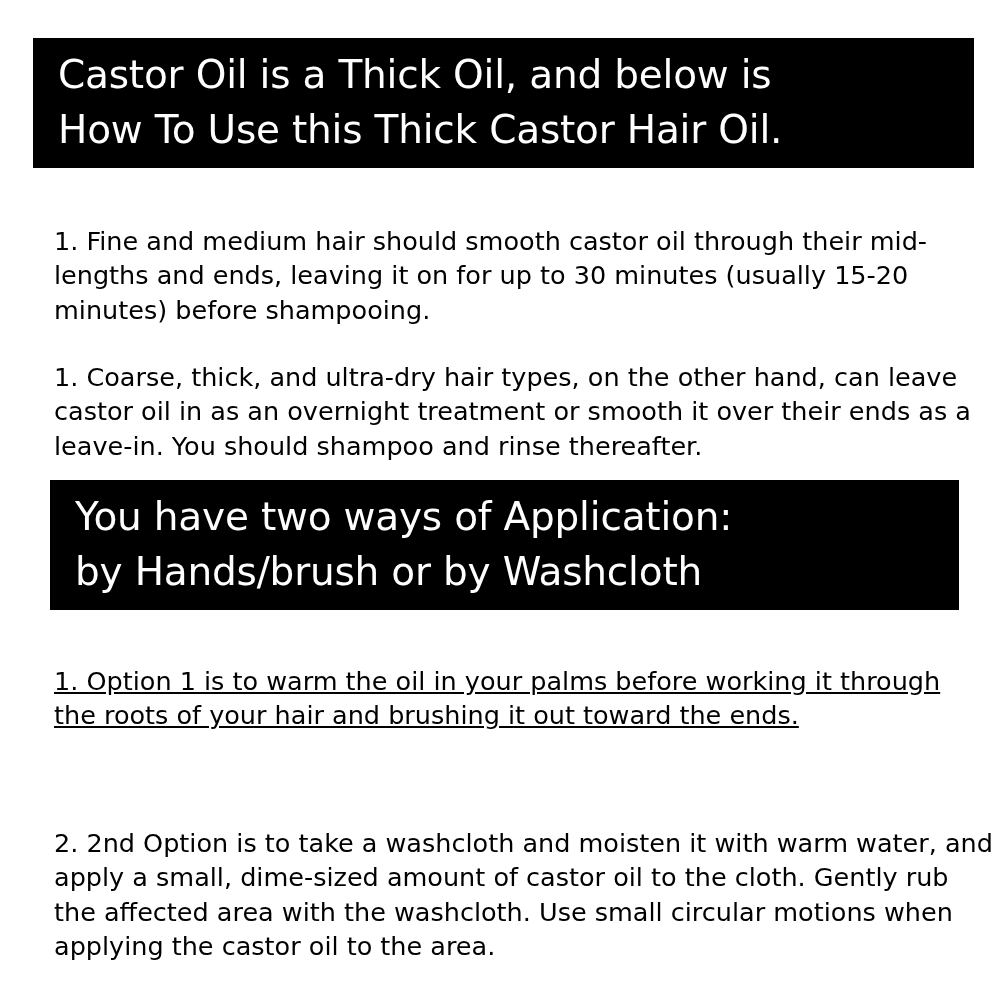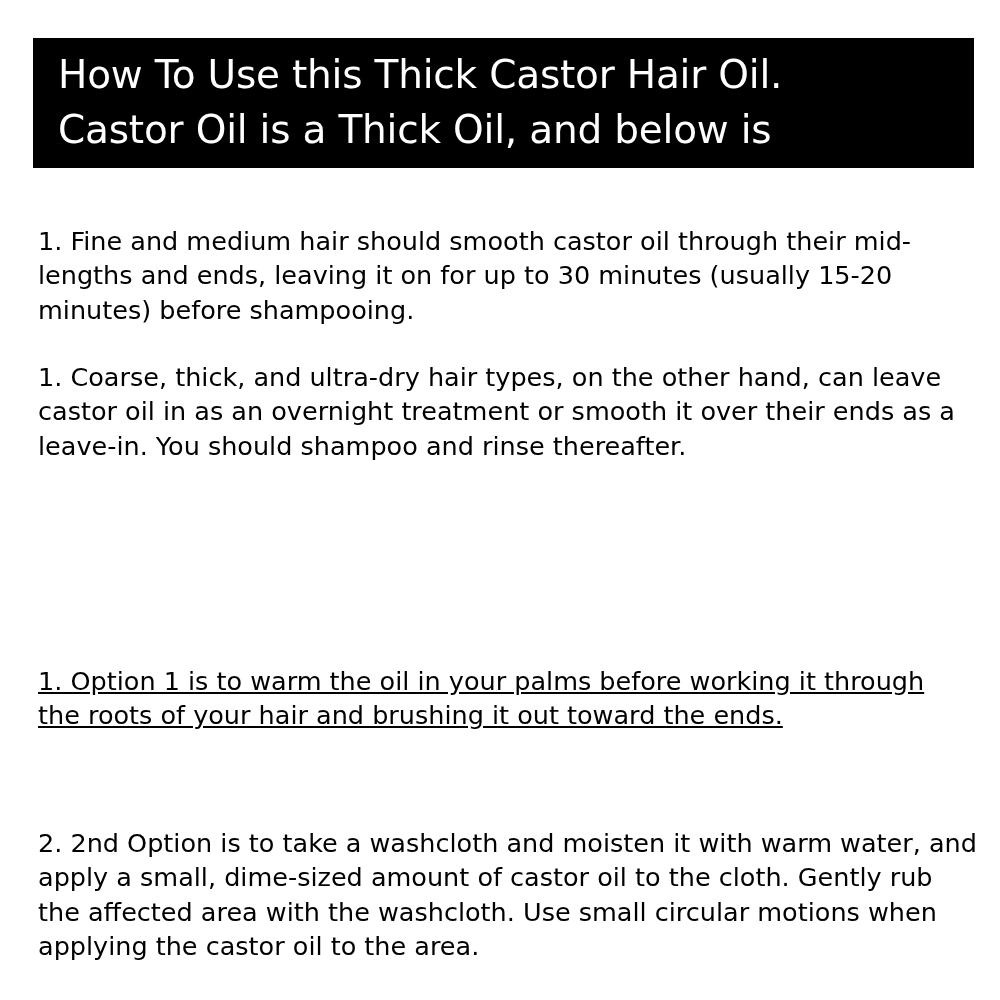--- a/index.html
+++ b/index.html
@@ -47,38 +47,43 @@
     top: 480px;
     width: 909px;
     box-sizing: border-box;
   }
   .para {
     position: absolute;
     font-size: 25.5px;
     line-height: 34.5px;
     color: #000000;
     letter-spacing: 0px;
+    margin-left: 16px;
   }
   #para-1 { left: 38px; top: 198px; width: 940px; }
   #para-2 { left: 38px; top: 334px; width: 940px; }
   #para-3 { left: 38px; top: 638px; width: 920px; text-decoration: underline; }
   #para-4 { left: 38px; top: 800px; width: 940px; }
 </style>
 </head>
 <body>
 
 <div class="page">
 
   <div class="banner" id="banner-1">
+    <span class="line">Castor Oil is a Thick Oil, and below is</span>
     <span class="line">How To Use this Thick Castor Hair Oil.</span>
-    <span class="line">Castor Oil is a Thick Oil, and below is</span>
   </div>
 
   <p class="para" id="para-1">1. Fine and medium hair should smooth castor oil through their mid-lengths and ends, leaving it on for up to 30 minutes (usually 15-20 minutes) before shampooing.</p>
 
   <p class="para" id="para-2">1. Coarse, thick, and ultra-dry hair types, on the other hand, can leave castor oil in as an overnight treatment or smooth it over their ends as a leave-in.  You should shampoo and rinse thereafter.</p>
 
+  <div class="banner" id="banner-2">
+    <span class="line">You have two ways of Application:</span>
+    <span class="line">by Hands/brush or by Washcloth</span>
+  </div>
 
   <p class="para" id="para-3">1.    Option 1 is to warm the oil in your palms before working it through the roots of your hair and brushing it out toward the ends.</p>
 
   <p class="para" id="para-4">2.    2nd Option is to take a washcloth and moisten it with warm water, and apply a small, dime-sized amount of castor oil to the cloth. Gently rub the affected area with the washcloth. Use small circular motions when applying the castor oil to the area.</p>
 
 </div>
 
 </body></html>

